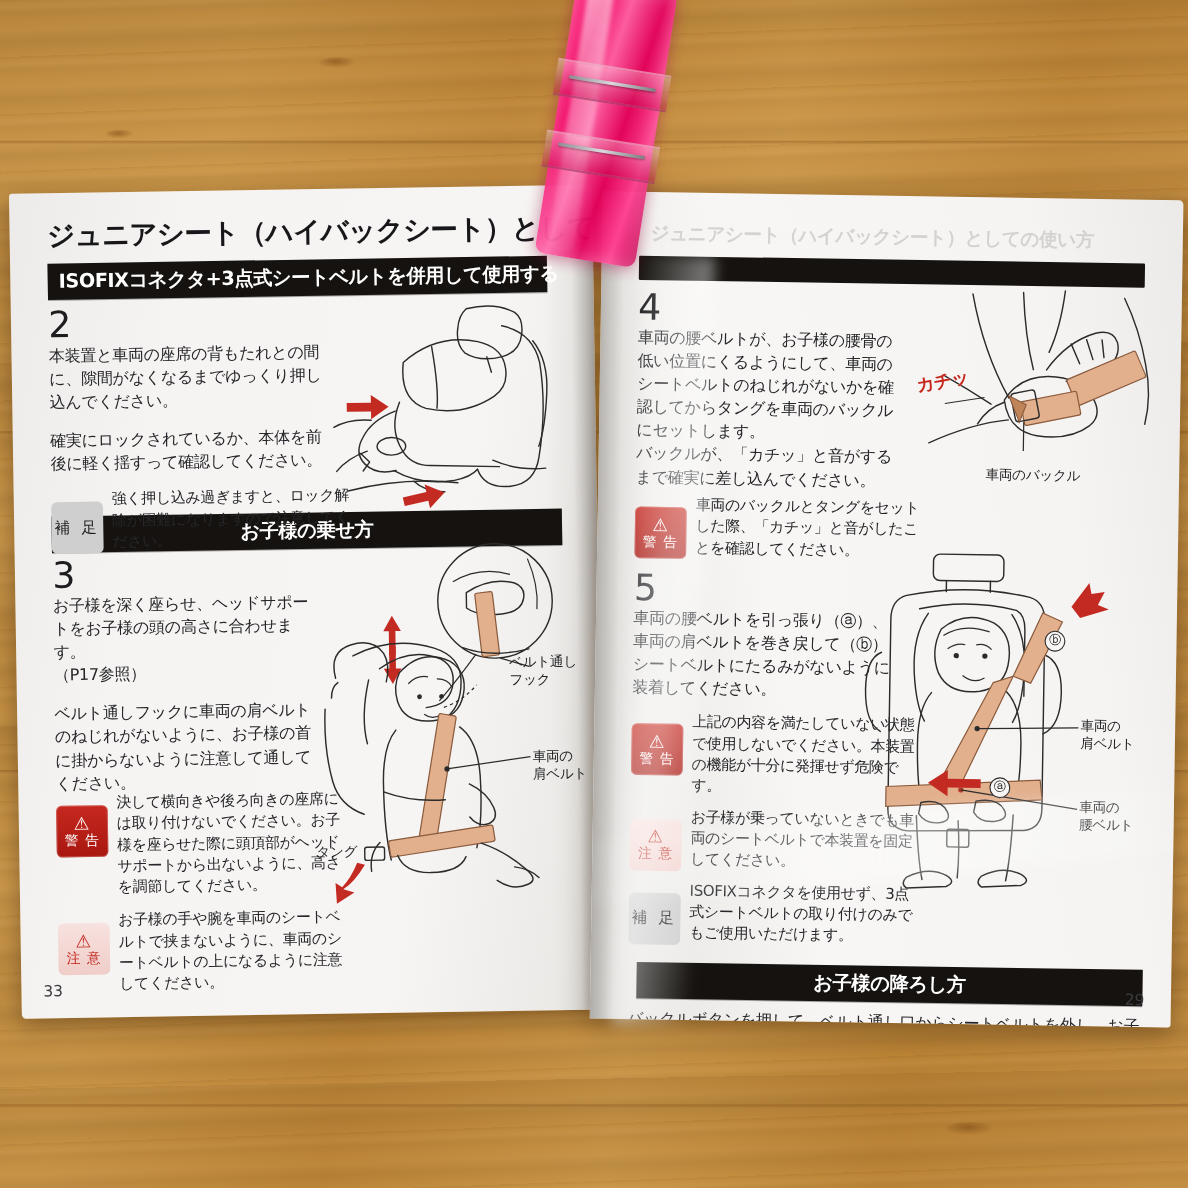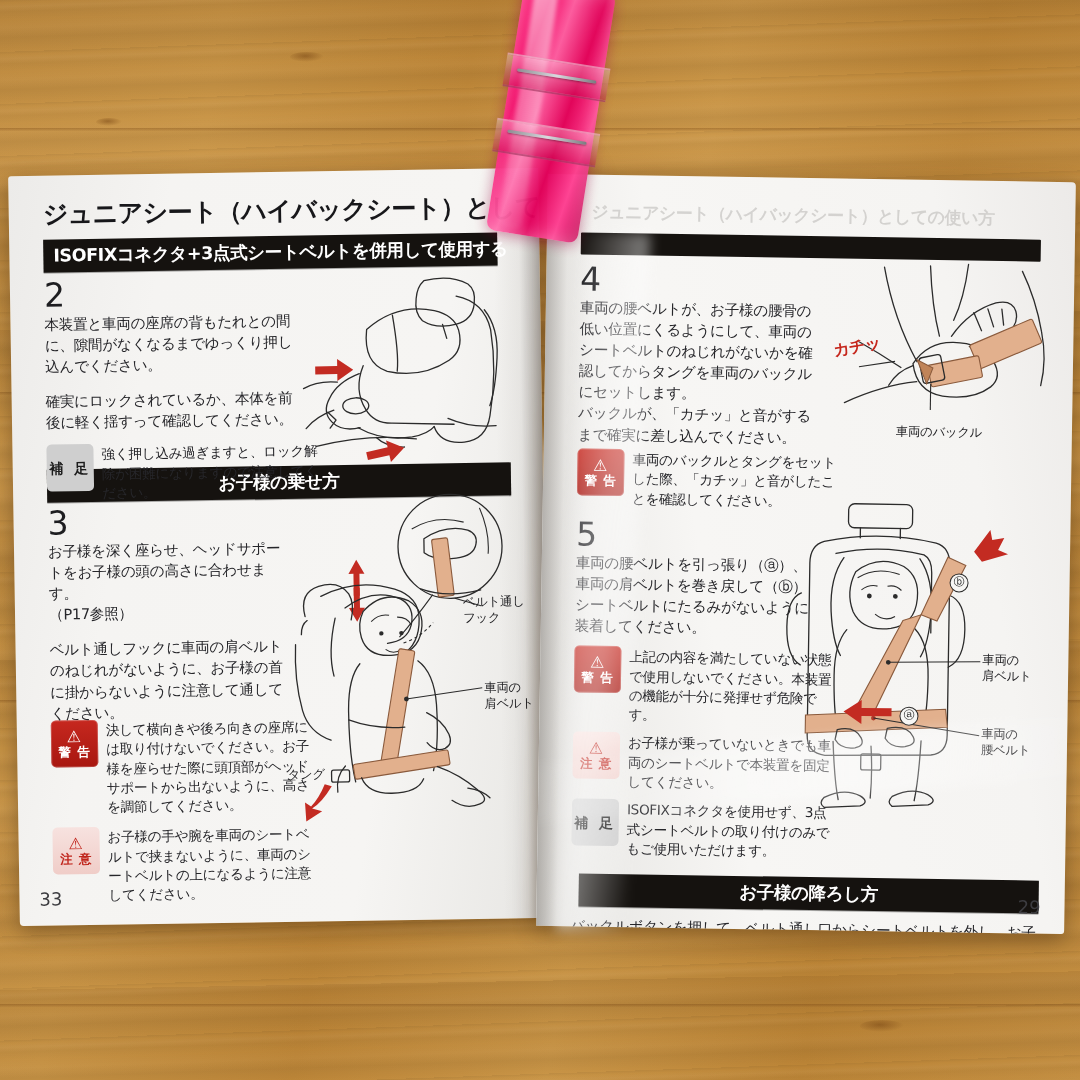--- a/index.html
+++ b/index.html
@@ -82,30 +82,30 @@
   }
   .blackbar.center{text-align:center;}
   .stepnum{font-size:33px;color:#1d1d20;line-height:.9;font-weight:400;}
   .body{font-size:14.6px;line-height:1.45;color:#26262a;letter-spacing:-0.3px;}
 
   
   .notice{display:flex;gap:8px;align-items:flex-start;margin-top:9px;}
   .badge{
     width:47px;min-width:47px;height:47px;border-radius:5px;
     display:flex;flex-direction:column;align-items:center;justify-content:center;
-    font-size:12.5px;font-weight:bold;letter-spacing:1px;line-height:1;
+    font-size:12.5px;font-weight:normal;letter-spacing:1px;line-height:1;margin-top:12px;
   }
   .badge .tri{font-size:16px;line-height:1;margin-bottom:1px;}
   .badge-warn{background:linear-gradient(180deg,#c6281f,#a81710);color:#fff;
               box-shadow:inset 0 0 0 1px rgba(255,255,255,.22);}
   .badge-caution{background:linear-gradient(180deg,#f7e2df,#f0cdc8);color:#c0241b;}
   .badge-note{background:#cfcfcf;color:#1c1c1c;flex-direction:row;font-size:14px;letter-spacing:3px;}
   .notice-text{font-size:13.6px;line-height:1.42;color:#26262a;letter-spacing:-0.3px;padding-top:1px;}
 
-  .pageno{position:absolute;bottom:16px;font-size:18px;color:#3c3c40;}
+  .pageno{position:absolute;bottom:16px;font-size:14px;color:#3c3c40;}
 
   
   .illus{position:absolute;}
   .lbl{position:absolute;font-size:12.4px;color:#1f1f22;line-height:1.3;letter-spacing:-0.3px;white-space:nowrap;}
   .leader{position:absolute;background:#222;height:1px;}
   svg{display:block;overflow:visible;}
   .ln{fill:none;stroke:#2b2b2b;stroke-width:1.3;stroke-linejoin:round;stroke-linecap:round;}
   .ln2{fill:none;stroke:#2b2b2b;stroke-width:1.1;}
   .belt{fill:#e2b08d;stroke:#8a5a3c;stroke-width:1.1;}
   .arrow-red{fill:#c32b22;}

